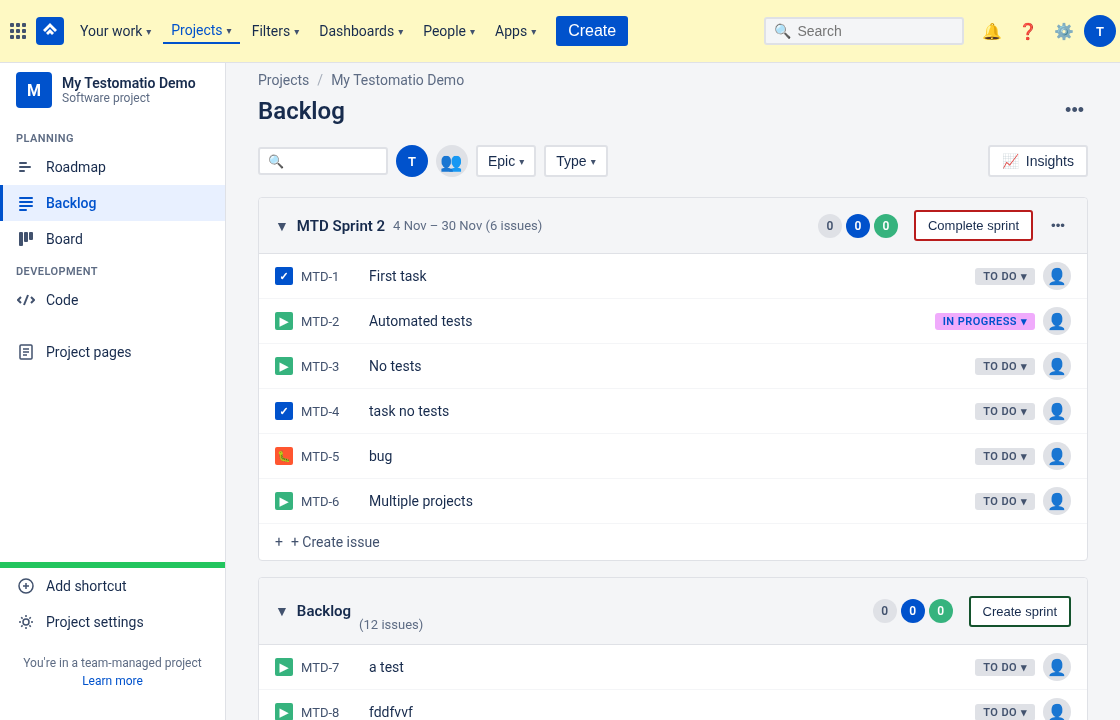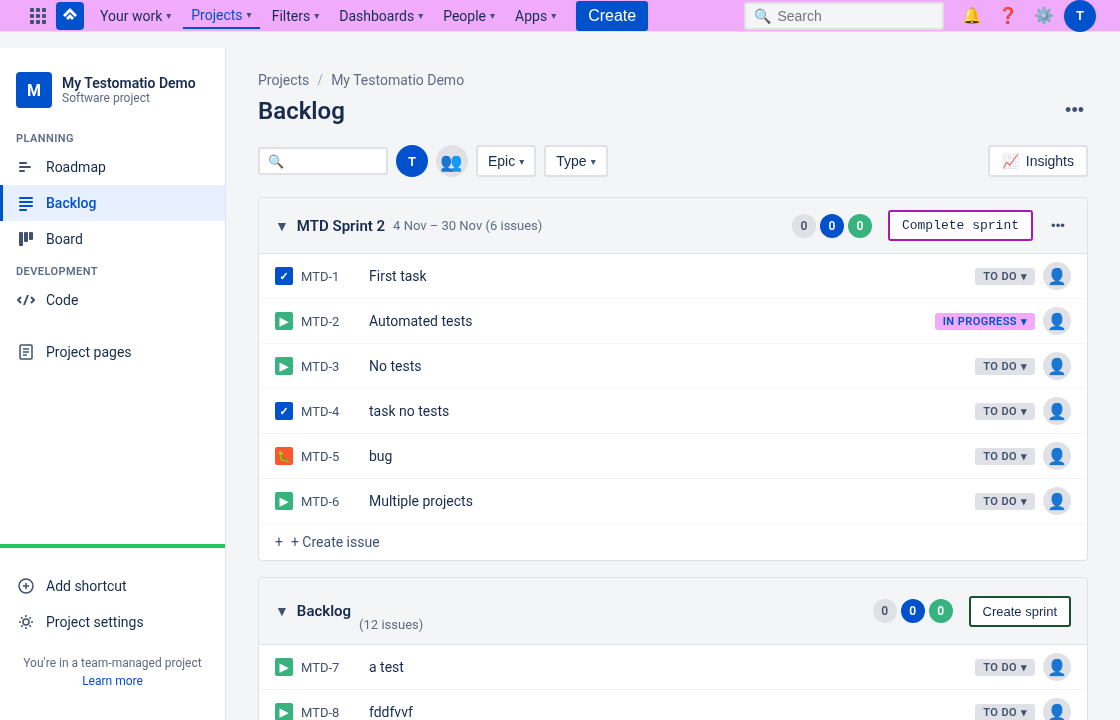--- a/index.html
+++ b/index.html
@@ -1,21 +1,21 @@
 <!DOCTYPE html>
 <html><head>
   <meta charset="utf-8">
   <style>
     * { box-sizing: border-box; margin: 0; padding: 0; }
     body { font-family: -apple-system, BlinkMacSystemFont, 'Segoe UI', Roboto, sans-serif; font-size: 14px; background: #f4f5f7; color: #172b4d; overflow: hidden; }
 
     
     .top-nav {
-      display: flex; align-items: center; background: #f0abfc; border-bottom: 1px solid #dfe1e6;
-      height: 32px; padding: 0 24px; gap: 4px; position: fixed; top: 0; left: 0; right: 0; z-index: 100;
+      display: flex; align-items: center; background: #fef9c3; border-bottom: 1px solid #dfe1e6;
+      height: 63px; padding: 0 4px; gap: 4px; position: fixed; top: 0; left: 0; right: 0; z-index: 100;
     }
     .nav-apps-icon { width: 28px; height: 28px; display: flex; align-items: center; justify-content: center; cursor: pointer; border-radius: 4px; }
     .nav-logo { width: 28px; height: 28px; background: #0052cc; border-radius: 4px; display: flex; align-items: center; justify-content: center; margin-right: 4px; }
     .nav-logo svg { fill: white; }
     .nav-item { padding: 4px 8px; border-radius: 3px; cursor: pointer; font-size: 14px; color: #172b4d; display: flex; align-items: center; gap: 4px; white-space: nowrap; }
     .nav-item.active { color: #0052cc; border-bottom: 2px solid #0052cc; border-radius: 0; }
     .nav-create { background: #0052cc; color: white; border: none; border-radius: 3px; padding: 6px 12px; cursor: pointer; font-size: 16px; font-weight: 500; margin-left: 8px; }
     .nav-search { margin-left: auto; display: flex; align-items: center; background: #f4f5f7; border: 2px solid #dfe1e6; border-radius: 3px; padding: 4px 8px; gap: 6px; width: 200px; cursor: text; }
     .nav-search input { border: none; background: transparent; outline: none; font-size: 14px; color: #172b4d; width: 100%; }
     .nav-right-icons { display: flex; align-items: center; gap: 4px; margin-left: 8px; }
@@ -28,21 +28,21 @@
     
     .sidebar { width: 226px; background: #fff; border-right: 1px solid #dfe1e6; display: flex; flex-direction: column; padding: 16px 0; overflow-y: auto; flex-shrink: 0; }
     .sidebar-project { display: flex; align-items: center; gap: 10px; padding: 8px 16px 16px; }
     .sidebar-project-icon { width: 36px; height: 36px; background: #0052cc; border-radius: 4px; display: flex; align-items: center; justify-content: center; color: white; font-weight: bold; font-size: 16px; flex-shrink: 0; }
     .sidebar-project-info .name { font-size: 14px; font-weight: 600; color: #172b4d; }
     .sidebar-project-info .type { font-size: 12px; color: #5e6c84; }
     .sidebar-section-label { font-size: 11px; font-weight: 600; color: #5e6c84; text-transform: uppercase; letter-spacing: 0.04em; padding: 8px 16px 4px; }
     .sidebar-item { display: flex; align-items: center; gap: 10px; padding: 8px 16px; cursor: pointer; color: #172b4d; font-size: 14px; border-radius: 0; }
     .sidebar-item.active { background: #e8f0ff; color: #0052cc; font-weight: 500; border-left: 3px solid #0052cc; padding-left: 13px; }
     .sidebar-item .icon { width: 20px; height: 20px; display: flex; align-items: center; justify-content: center; flex-shrink: 0; }
-    .sidebar-bottom { margin-top: auto; padding-top: 20px; border-top: 4px solid #22c55e; }
+    .sidebar-bottom { margin-top: auto; padding-top: 0; border-top: 6px solid #22c55e; }
     .sidebar-footer { padding: 16px; font-size: 12px; color: #5e6c84; text-align: center; }
     .sidebar-footer a { color: #0052cc; text-decoration: none; display: block; margin-top: 4px; }
 
     
     .main { flex: 1; overflow-y: auto; background: #f4f5f7; }
     .main-inner { padding: 24px 32px; }
 
     
     .breadcrumb { display: flex; align-items: center; gap: 8px; font-size: 14px; color: #5e6c84; margin-bottom: 8px; }
     .breadcrumb a { color: #5e6c84; text-decoration: none; cursor: pointer; }
@@ -67,21 +67,21 @@
     .sprint-section { background: white; border-radius: 4px; margin-bottom: 16px; border: 1px solid #dfe1e6; }
     .sprint-header { display: flex; align-items: center; padding: 12px 16px; gap: 8px; background: #f4f5f7; border-radius: 4px 4px 0 0; border-bottom: 1px solid #dfe1e6; }
     .sprint-toggle { cursor: pointer; color: #42526e; }
     .sprint-title { font-size: 15px; font-weight: 600; color: #172b4d; }
     .sprint-dates { font-size: 13px; color: #5e6c84; }
     .sprint-badges { display: flex; gap: 4px; margin-left: auto; align-items: center; }
     .badge { width: 24px; height: 24px; border-radius: 50%; display: flex; align-items: center; justify-content: center; font-size: 12px; font-weight: 600; }
     .badge.blue { background: #0052cc; color: white; }
     .badge.green { background: #36b37e; color: white; }
     .badge.gray { background: #dfe1e6; color: #42526e; }
-    .complete-sprint-btn { padding: 6px 12px; background: white; border: 2px solid #a21caf; border-radius: 3px; cursor: pointer; font-size: 13px; font-weight: 500; color: #172b4d; margin-left: 8px; font-family: Liberation Mono, monospace; }
+    .complete-sprint-btn { padding: 6px 12px; background: white; border: 2px solid #b91c1c; border-radius: 3px; cursor: pointer; font-size: 13px; font-weight: 500; color: #172b4d; margin-left: 8px; }
     .create-sprint-btn { padding: 6px 12px; background: white; border: 2px solid #14532d; border-radius: 3px; cursor: pointer; font-size: 13px; font-weight: 500; color: #172b4d; }
     .sprint-more { background: transparent; border: none; cursor: pointer; padding: 4px 6px; border-radius: 3px; margin-left: 4px; }
 
     
     .issue-row { display: flex; align-items: center; padding: 8px 16px; border-bottom: 1px solid #f4f5f7; gap: 8px; }
     .issue-type-icon { width: 18px; height: 18px; border-radius: 2px; display: flex; align-items: center; justify-content: center; font-size: 11px; font-weight: bold; flex-shrink: 0; }
     .issue-type-story { background: #36b37e; color: white; }
     .issue-type-task { background: #0052cc; color: white; }
     .issue-type-bug { background: #ff5630; color: white; }
     .issue-key { font-size: 13px; color: #42526e; min-width: 60px; cursor: pointer; }

